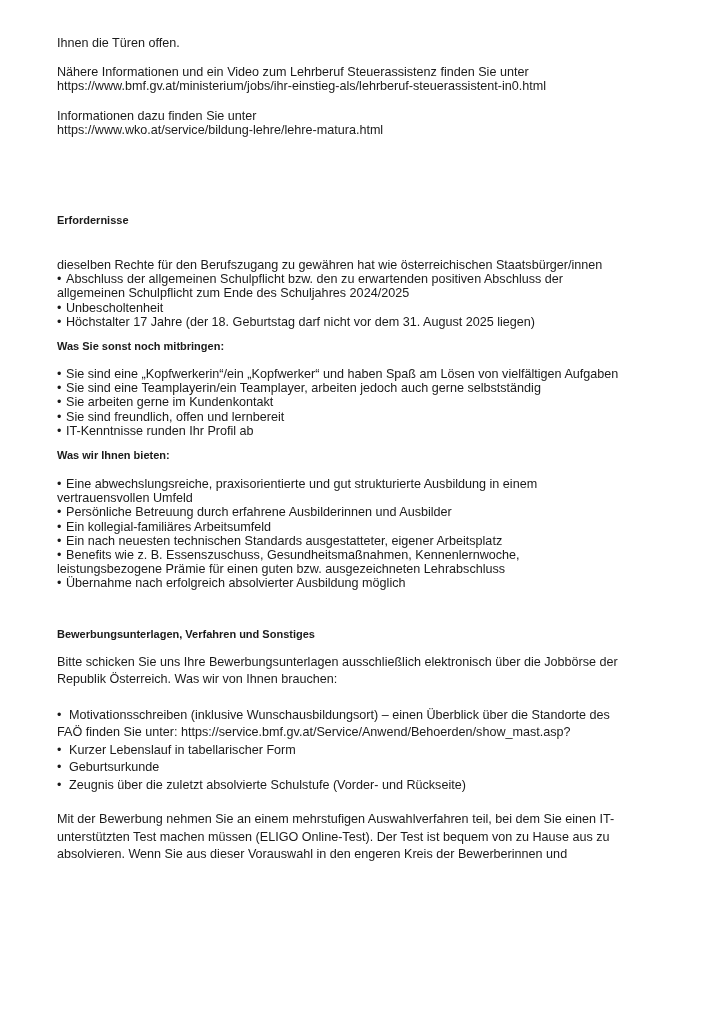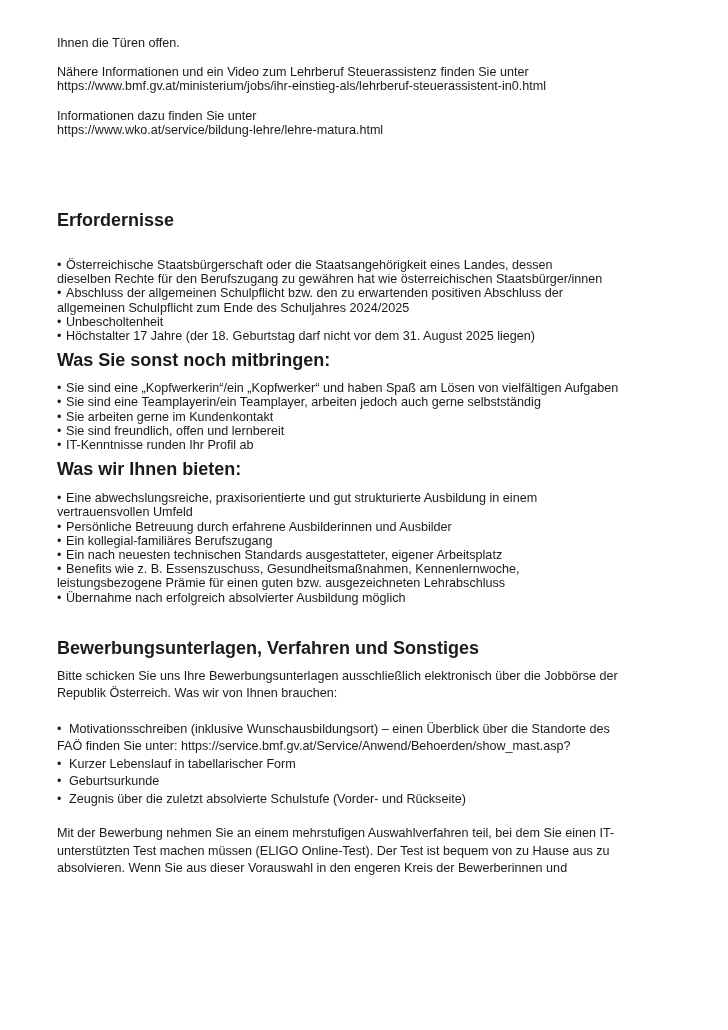--- a/index.html
+++ b/index.html
@@ -6,21 +6,21 @@
     body {
       width: 728px; height: 1030px; overflow: hidden; position: relative;
       font-family: "Liberation Sans", sans-serif; color: #1a1a1a;
       font-size: 12.6px; line-height: 14.2px;
     }
     .page { position: absolute; left: 57px; top: 36px; width: 620px; }
     p { margin: 0; }
     .gap-m { height: 15px; }
     .gap-l { height: 76px; }
     h2 {
-      margin: 0; font-size: 18px; font-weight: bold; line-height: 15px;
+      margin: 0; font-size: 11px; font-weight: bold; line-height: 15px;
     }
     ul { list-style: none; margin: 0; padding: 0; }
     li { margin: 0; padding: 0; }
     .b { display: inline-block; width: 9px; }
     .b2 { display: inline-block; width: 12px; }
     .lh-wide { line-height: 17.5px; }
   </style>
 </head>
 <body>
 
@@ -32,21 +32,20 @@
   <p>https://www.bmf.gv.at/ministerium/jobs/ihr-einstieg-als/lehrberuf-steuerassistent-in0.html</p>
   <div class="gap-m"></div>
   <p>Informationen dazu finden Sie unter</p>
   <p>https://www.wko.at/service/bildung-lehre/lehre-matura.html</p>
 
   <div class="gap-l"></div>
 
   <h2>Erfordernisse</h2>
   <div style="height:30px"></div>
   <ul>
-    <li><span class="b">•</span><span>Österreichische Staatsbürgerschaft oder die Staatsangehörigkeit eines Landes, dessen</span></li>
     <li><span>dieselben Rechte für den Berufszugang zu gewähren hat wie österreichischen Staatsbürger/innen</span></li>
     <li><span class="b">•</span><span>Abschluss der allgemeinen Schulpflicht bzw. den zu erwartenden positiven Abschluss der</span></li>
     <li><span>allgemeinen Schulpflicht zum Ende des Schuljahres 2024/2025</span></li>
     <li><span class="b">•</span><span>Unbescholtenheit</span></li>
     <li><span class="b">•</span><span>Höchstalter 17 Jahre (der 18. Geburtstag darf nicht vor dem  31. August 2025 liegen)</span></li>
   </ul>
 
   <div style="height:10px"></div>
   <h2>Was Sie sonst noch mitbringen:</h2>
   <div style="height:13px"></div>
@@ -58,21 +57,21 @@
     <li><span class="b">•</span><span>IT-Kenntnisse runden Ihr Profil ab</span></li>
   </ul>
 
   <div style="height:10px"></div>
   <h2>Was wir Ihnen bieten:</h2>
   <div style="height:14px"></div>
   <ul>
     <li><span class="b">•</span><span>Eine abwechslungsreiche, praxisorientierte und gut strukturierte Ausbildung in einem</span></li>
     <li><span>vertrauensvollen Umfeld</span></li>
     <li><span class="b">•</span><span>Persönliche Betreuung durch erfahrene Ausbilderinnen und Ausbilder</span></li>
-    <li><span class="b">•</span><span>Ein kollegial-familiäres Berufszugang</span></li>
+    <li><span class="b">•</span><span>Ein kollegial-familiäres Arbeitsumfeld</span></li>
     <li><span class="b">•</span><span>Ein nach neuesten technischen Standards ausgestatteter, eigener Arbeitsplatz</span></li>
     <li><span class="b">•</span><span>Benefits wie z. B. Essenszuschuss, Gesundheitsmaßnahmen, Kennenlernwoche,</span></li>
     <li><span>leistungsbezogene Prämie für einen guten bzw. ausgezeichneten Lehrabschluss</span></li>
     <li><span class="b">•</span><span>Übernahme nach erfolgreich absolvierter Ausbildung möglich</span></li>
   </ul>
 
   <div style="height:36px"></div>
   <h2>Bewerbungsunterlagen, Verfahren und Sonstiges</h2>
   <div style="height:12px"></div>
   <div class="lh-wide">

